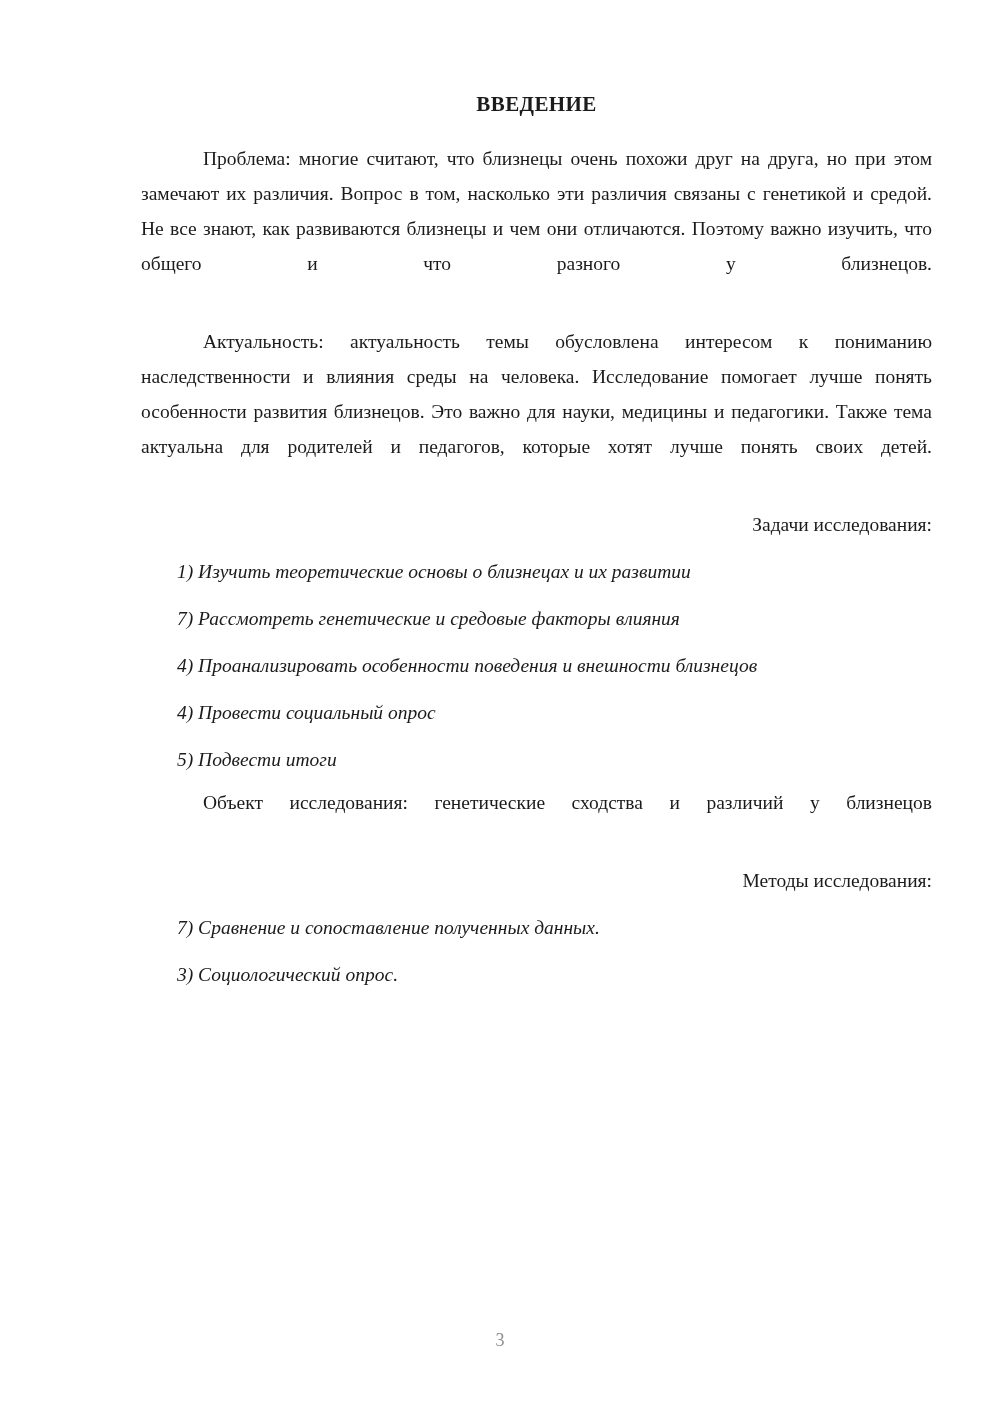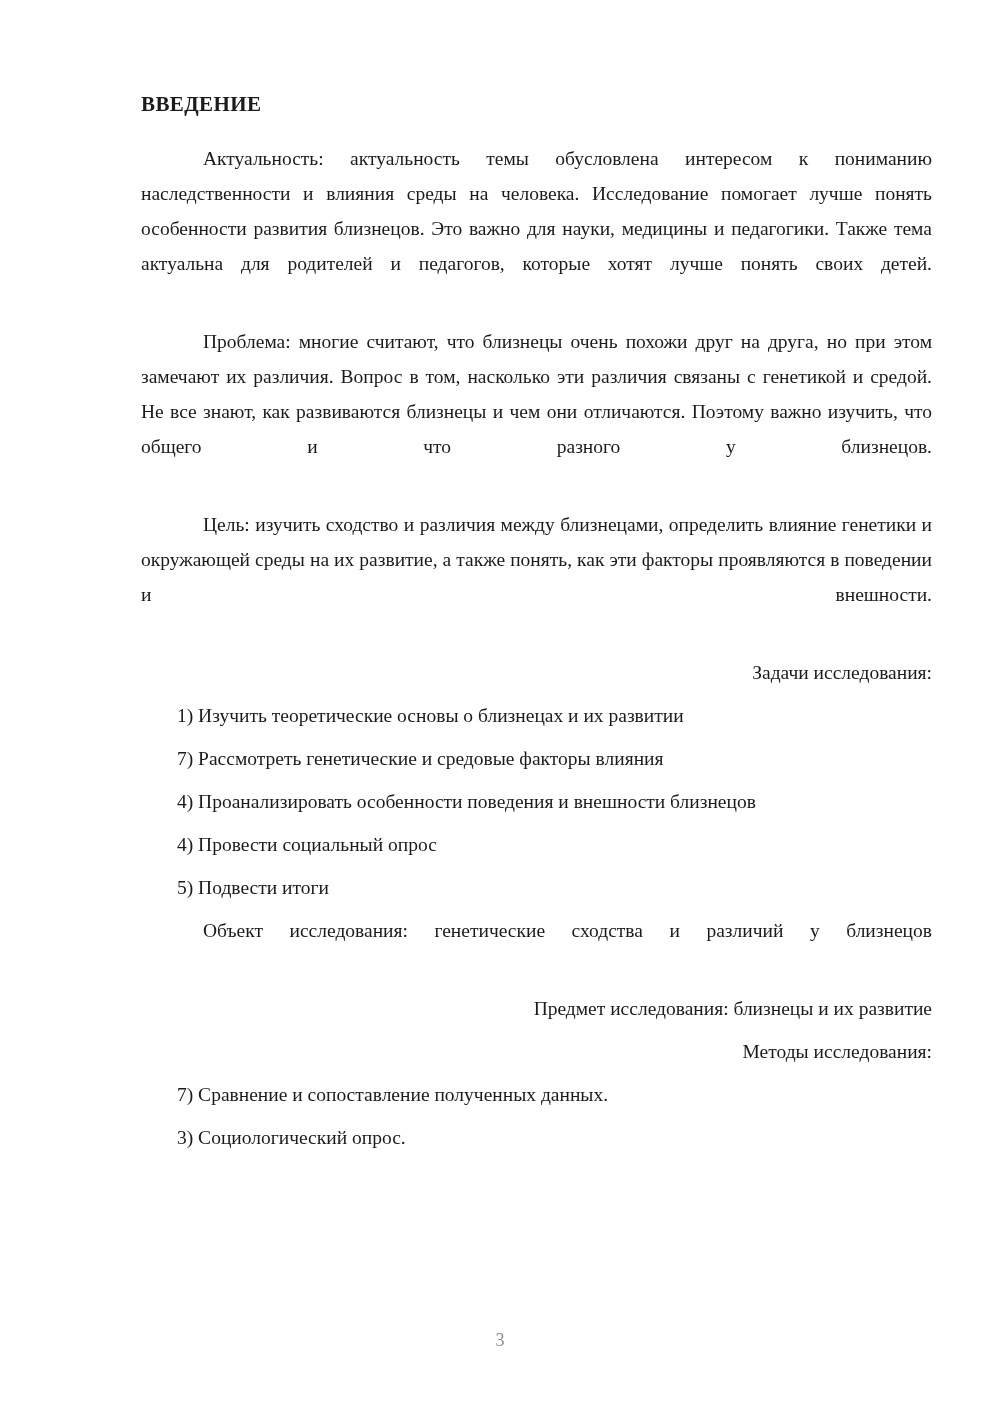--- a/index.html
+++ b/index.html
@@ -25,20 +25,21 @@
   .content {
     position: absolute;
     left: 141px;
     top: 92px;
     width: 791px;
   }
 
   .doc-title {
     font-size: 21px;
     font-weight: bold;
+    text-align: center;
     letter-spacing: 0.4px;
     line-height: 1.2;
     margin: 0 0 24px 0;
   }
 
   .para {
     font-size: 19.5px;
     line-height: 35px;
     text-align: justify;
     text-justify: inter-word;
@@ -66,21 +67,22 @@
     list-style: none;
     margin: 0 0 8px 0;
     padding: 0;
   }
 
   .list-item {
     font-size: 19.5px;
     line-height: 35px;
     text-align: left;
     padding-left: 36px;
-    margin: 0 0 8px 0;
+    margin: 12px 0 8px 0;
+    font-style: italic;
   }
 
   .page-number {
     position: absolute;
     left: 0;
     right: 0;
     top: 1330px;
     text-align: center;
     font-size: 18px;
     color: #8d8d8d;
@@ -89,39 +91,37 @@
 </style>
 </head>
 <body>
 
 <div class="page">
 
   <div class="content">
 
     <h1 class="doc-title">ВВЕДЕНИЕ</h1>
 
+    <p class="para">Проблема: многие считают, что близнецы очень похожи друг на друга, но при этом замечают их различия. Вопрос в том, насколько эти различия связаны с генетикой и средой. Не все знают, как развиваются близнецы и чем они отличаются. Поэтому важно изучить, что общего и что разного у близнецов.</p>
+
     <p class="para">Актуальность: актуальность темы обусловлена интересом к пониманию наследственности и влияния среды на человека. Исследование помогает лучше понять особенности развития близнецов. Это важно для науки, медицины и педагогики. Также тема актуальна для родителей и педагогов, которые хотят лучше понять своих детей.</p>
 
-    <p class="para">Проблема: многие считают, что близнецы очень похожи друг на друга, но при этом замечают их различия. Вопрос в том, насколько эти различия связаны с генетикой и средой. Не все знают, как развиваются близнецы и чем они отличаются. Поэтому важно изучить, что общего и что разного у близнецов.</p>
-
-    <p class="para">Цель: изучить сходство и различия между близнецами, определить влияние генетики и окружающей среды на их развитие, а также понять, как эти факторы проявляются в поведении и внешности.</p>
 
     <p class="label-line">Задачи исследования:</p>
 
     <ul class="list">
       <li class="list-item">1) Изучить теоретические основы о близнецах и их развитии</li>
       <li class="list-item">7) Рассмотреть генетические и средовые факторы влияния</li>
       <li class="list-item">4) Проанализировать особенности поведения и внешности близнецов</li>
       <li class="list-item">4) Провести социальный опрос</li>
       <li class="list-item">5) Подвести итоги</li>
     </ul>
 
     <p class="para">Объект исследования: генетические сходства и различий у близнецов</p>
 
-    <p class="label-line">Предмет исследования: близнецы и их развитие</p>
 
 
     <p class="label-line">Методы исследования:</p>
 
     <ul class="list">
       <li class="list-item">7) Сравнение и сопоставление полученных данных.</li>
       <li class="list-item">3) Социологический опрос.</li>
     </ul>
 
   </div>

